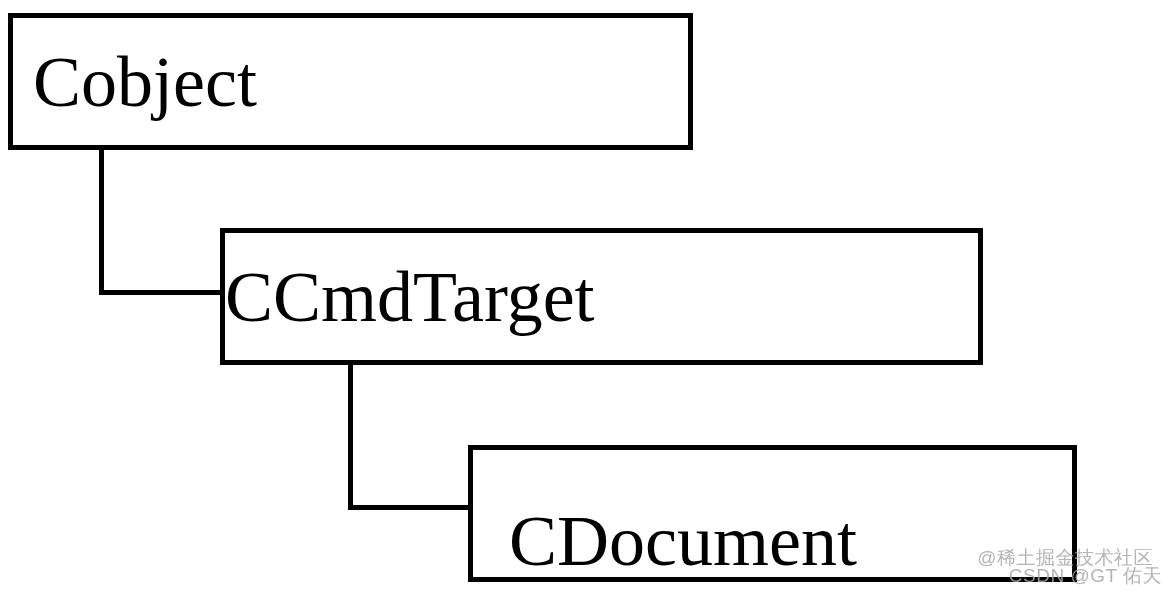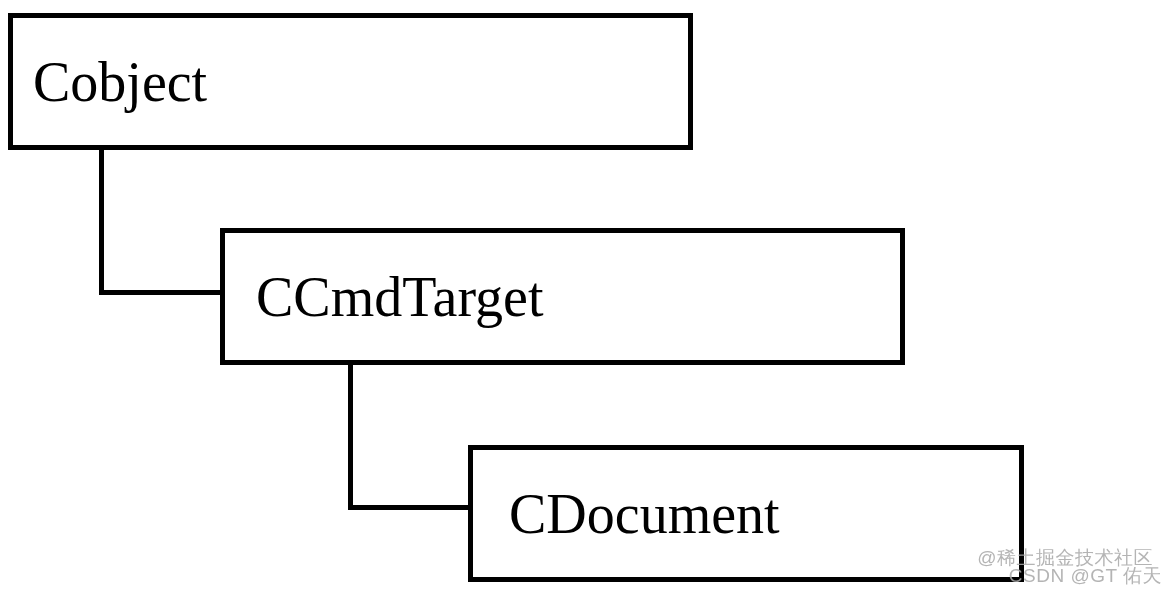--- a/index.html
+++ b/index.html
@@ -16,28 +16,28 @@
   }
   .node {
     position: absolute;
     height: 137px;
     box-sizing: border-box;
     border: 5px solid #000000;
     background: #ffffff;
     display: flex;
     align-items: center;
     font-family: "Liberation Serif", "DejaVu Serif", serif;
-    font-size: 56px;
+    font-size: 72px;
     line-height: 1;
     color: #000000;
     white-space: nowrap;
   }
   .node-cobject    { left: 8px;   top: 13px;  width: 685px; padding-left: 20px; }
-  .node-ccmdtarget { left: 220px; top: 228px; width: 685px; padding-left: 31px; }
-  .node-cdocument  { left: 468px; top: 445px; width: 556px; padding-left: 36px; }
+  .node-ccmdtarget { left: 220px; top: 228px; width: 763px; }
+  .node-cdocument  { left: 468px; top: 445px; width: 609px; padding-left: 36px; align-items: flex-end; }
 
   .conn {
     position: absolute;
     background: #000000;
   }
   .conn-1-v { left: 99px;  top: 150px; width: 5px;   height: 145px; }
   .conn-1-h { left: 99px;  top: 290px; width: 121px; height: 5px; }
   .conn-2-v { left: 348px; top: 365px; width: 5px;   height: 145px; }
   .conn-2-h { left: 348px; top: 505px; width: 120px; height: 5px; }
 

